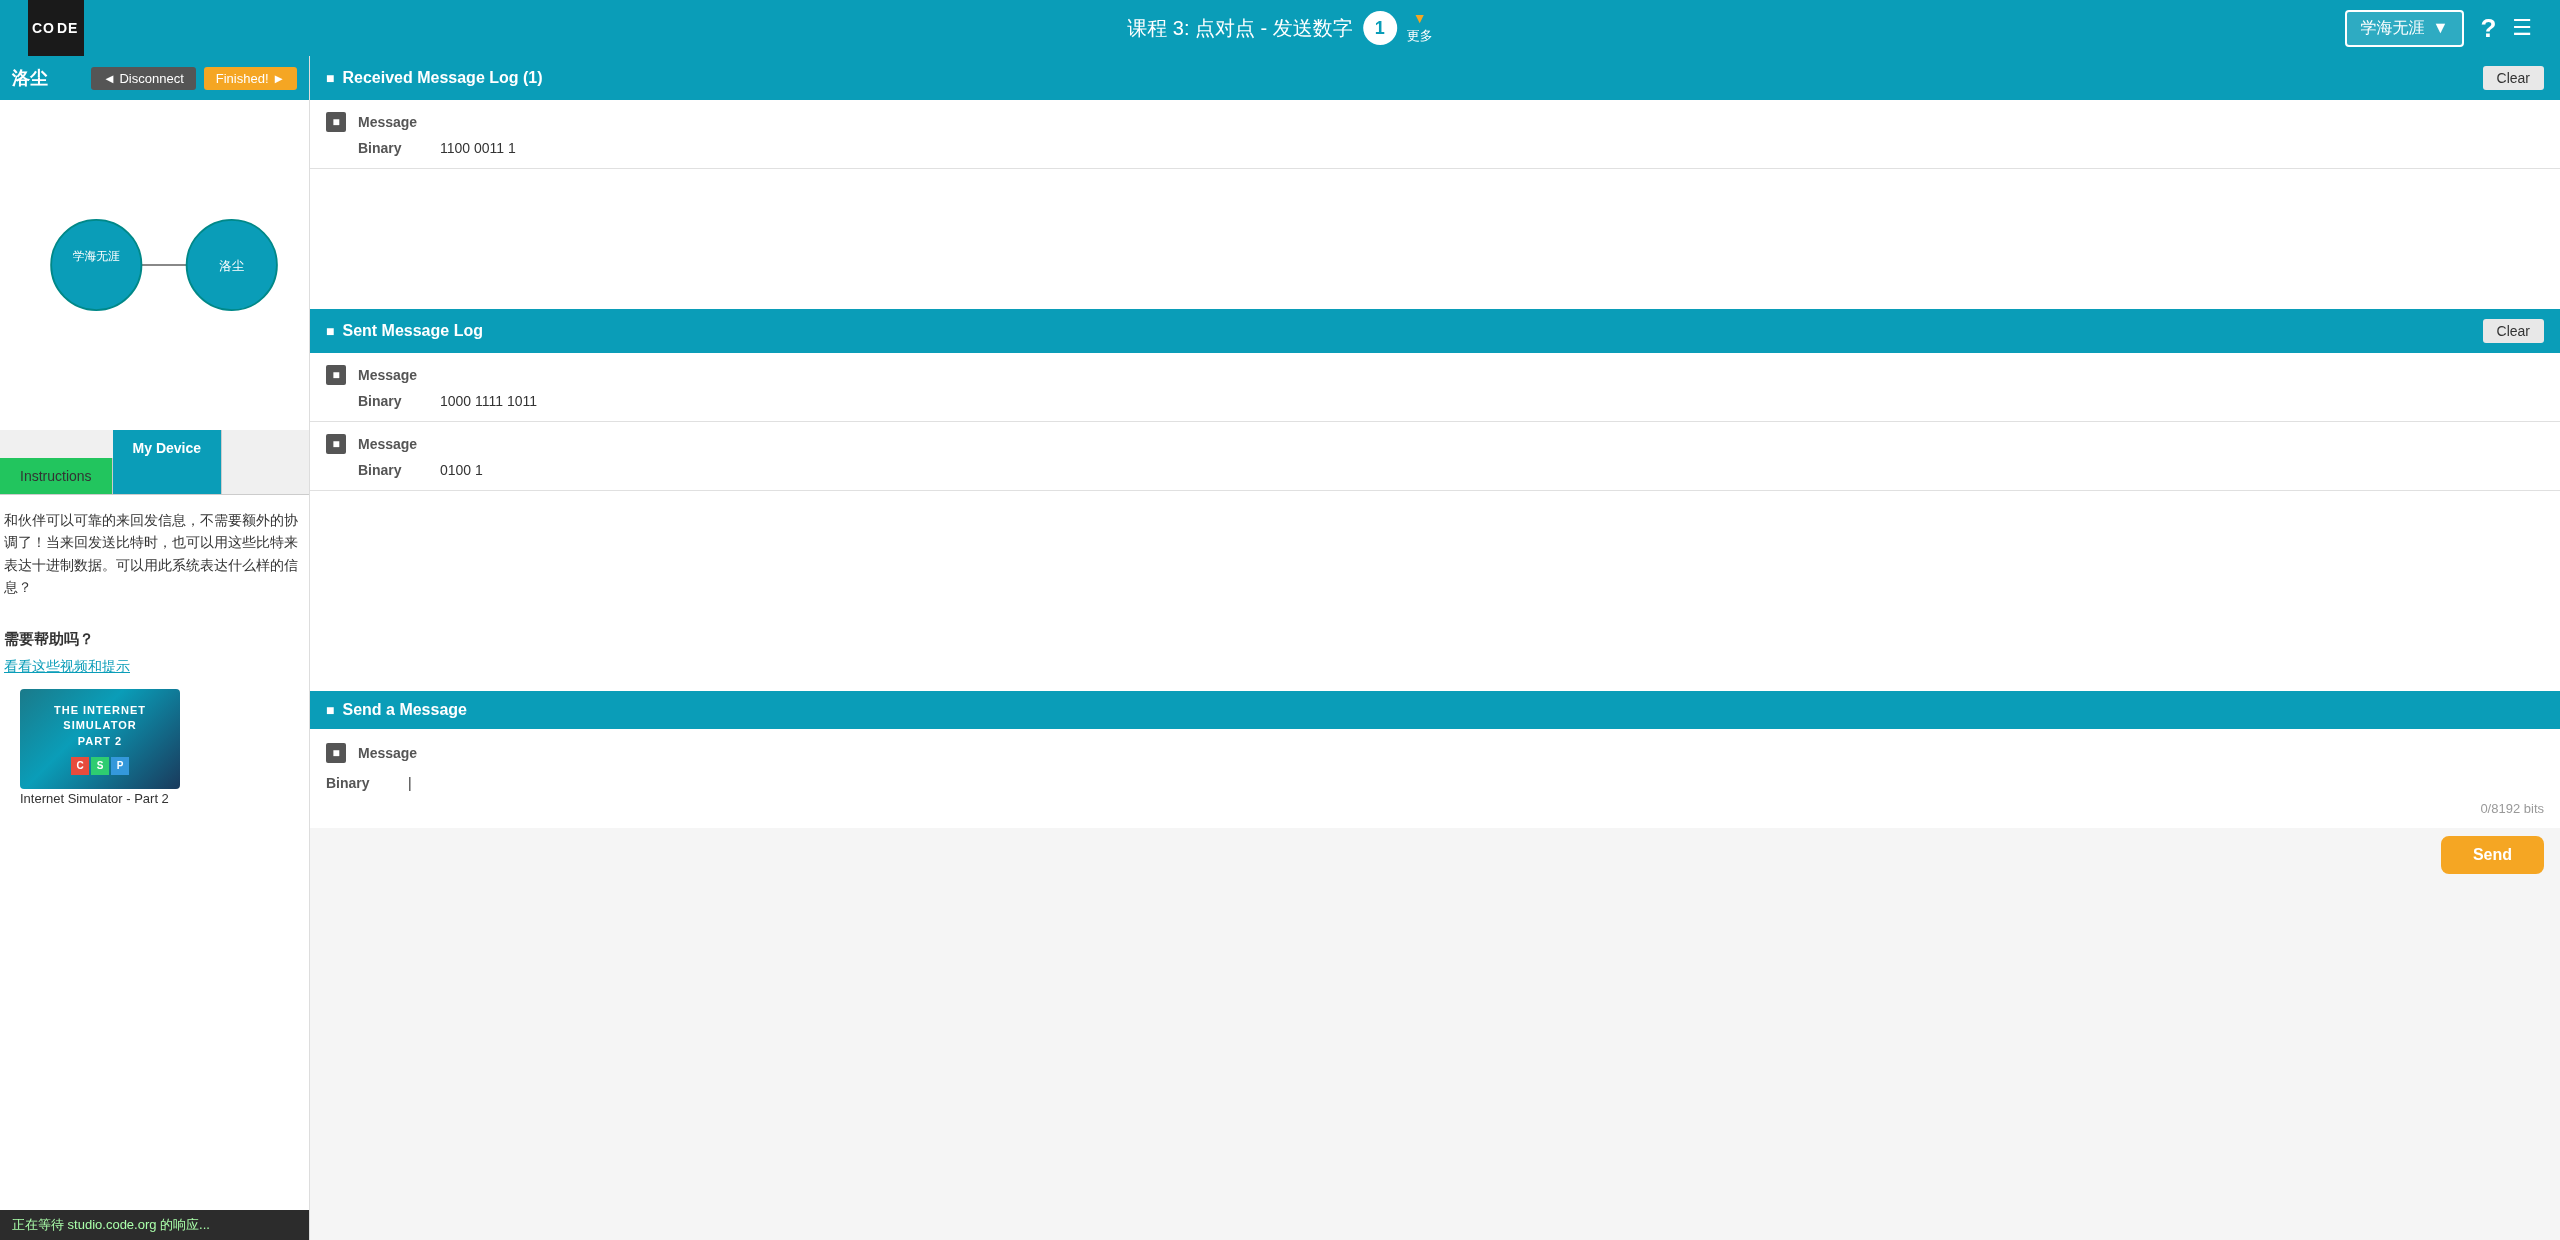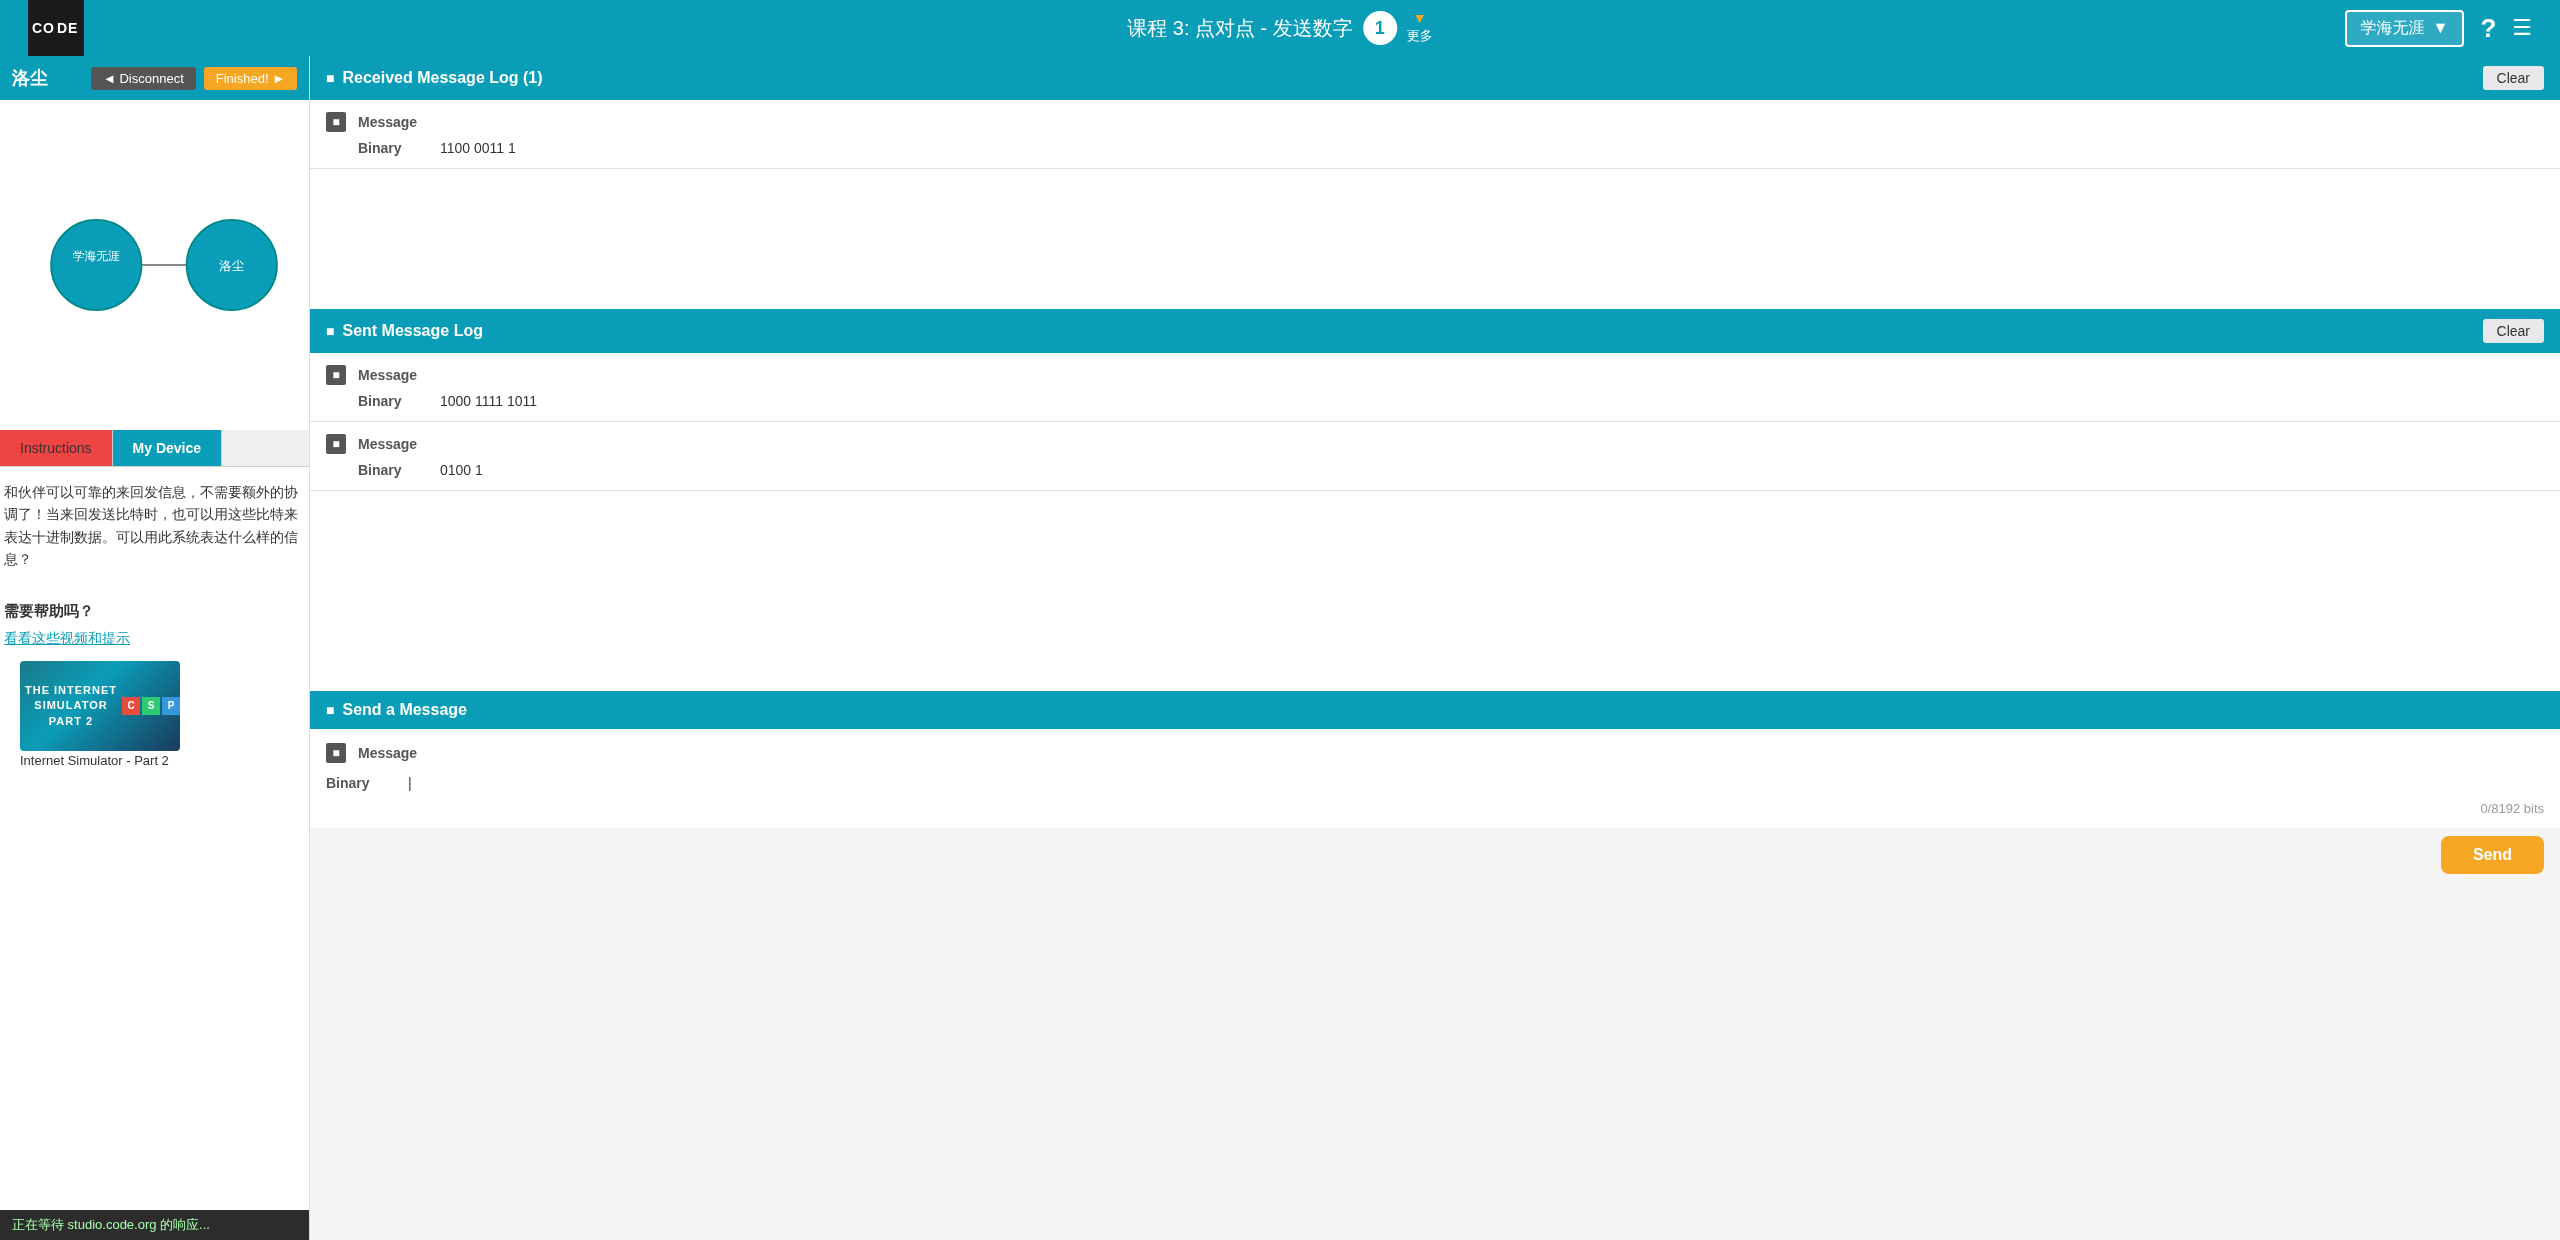--- a/index.html
+++ b/index.html
@@ -196,22 +196,23 @@
       font-size: 14px;
       cursor: pointer;
       border-right: 1px solid #ccc;
     }
     .tab-item.active {
       background: #0a9db8;
       color: white;
       font-weight: bold;
     }
     .tab-item.inactive {
-      background: #ef4444;
+      background: #22c55e;
       color: #333;
+      margin-top: 28px;
     }
 
     .instructions-content {
       padding: 14px 4px;
       font-size: 14px;
       color: #333;
       line-height: 1.6;
       flex: 1;
       overflow-y: auto;
     }
@@ -220,25 +221,25 @@
     .help-title { font-size: 15px; font-weight: bold; margin-bottom: 4px; }
     .help-link { color: #0a9db8; font-size: 14px; cursor: pointer; text-decoration: underline; }
 
     
     .video-thumb {
       margin: 12px 16px;
       cursor: pointer;
     }
     .video-img {
       width: 160px;
-      height: 90px;
+      height: 100px;
       background: linear-gradient(135deg, #1a7a8a 0%, #0a9db8 40%, #1a3a5c 100%);
       border-radius: 4px;
       display: flex;
-      flex-direction: row;
+      flex-direction: column;
       align-items: center;
       justify-content: center;
       position: relative;
       overflow: hidden;
     }
     .video-title-text {
       color: white;
       font-size: 11px;
       font-weight: bold;
       text-align: center;

